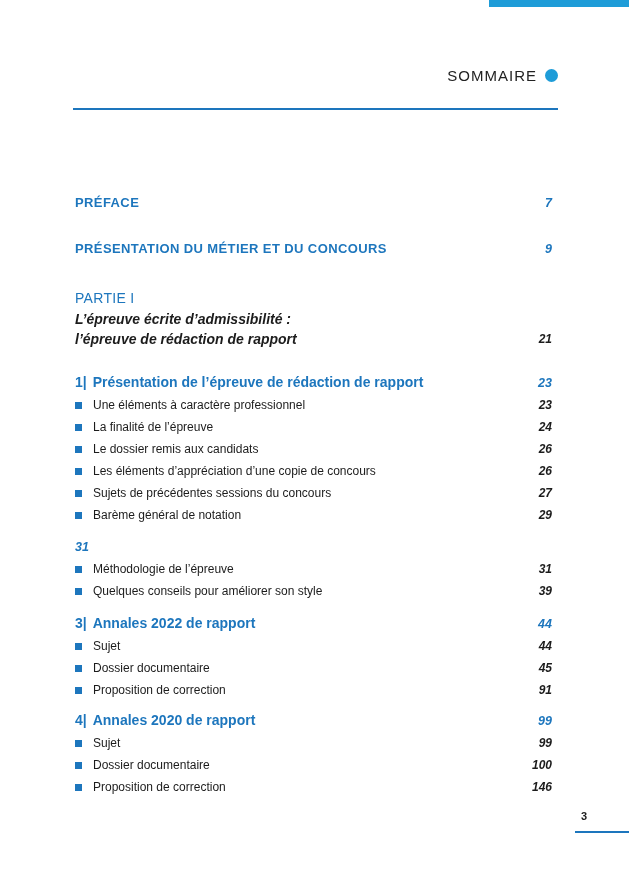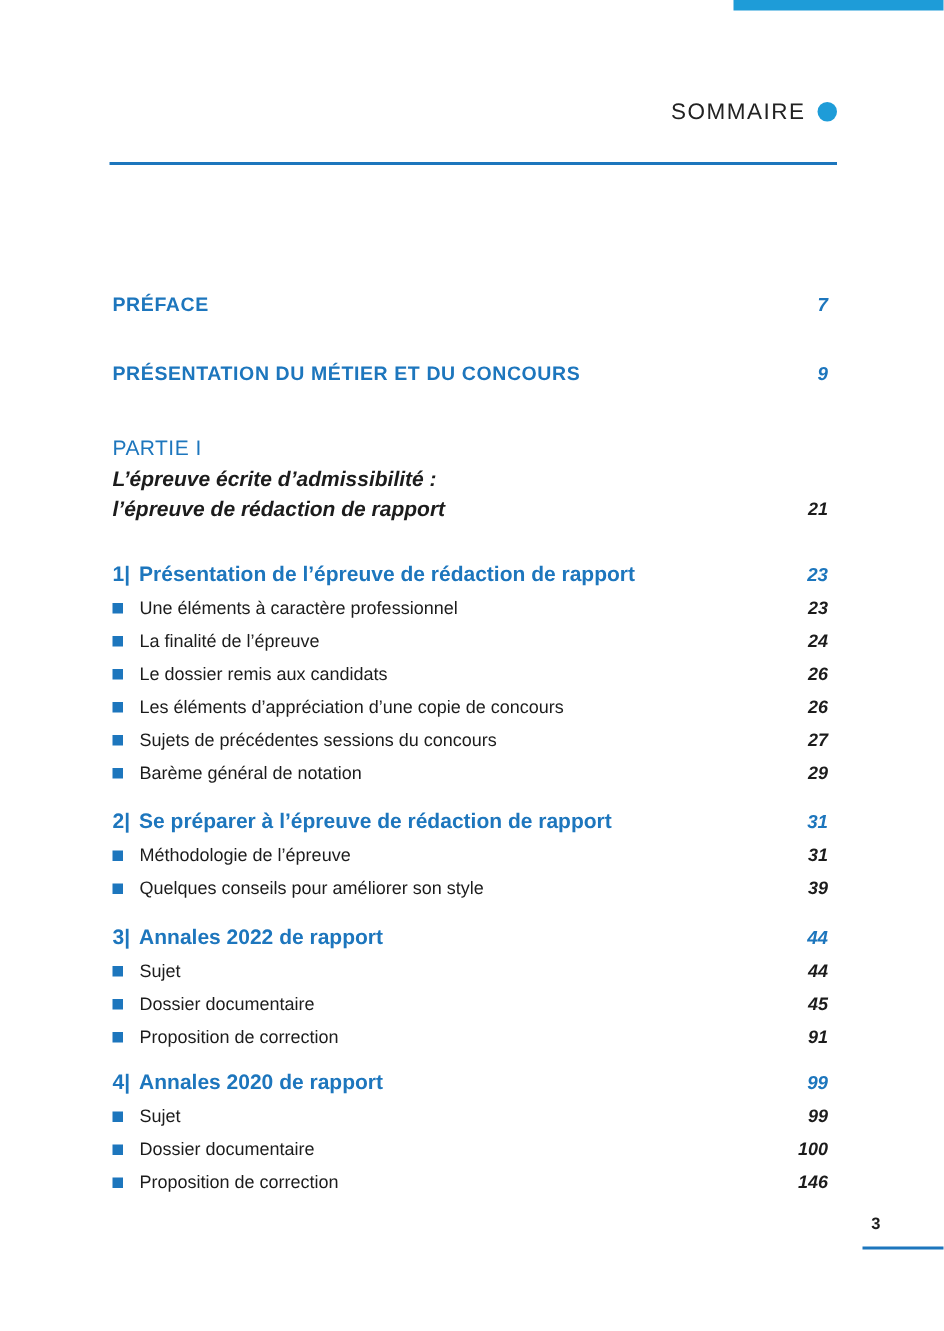--- a/index.html
+++ b/index.html
@@ -199,21 +199,20 @@
         <div class="row bullet-row">
           <span class="label">
               <span class="sq"></span>
               <span>Barème général de notation</span>
             </span>
           <span class="pg dark">29</span>
         </div>
       </div>
 
       <div class="row section-heading sh-2">
-        <span class="label"><span class="num">2|</span><span>Se préparer à l’épreuve de rédaction de rapport</span></span>
         <span class="pg blue">31</span>
       </div>
       <div class="bullets">
         <div class="row bullet-row">
           <span class="label">
               <span class="sq"></span>
               <span>Méthodologie de l’épreuve</span>
             </span>
           <span class="pg dark">31</span>
         </div>

